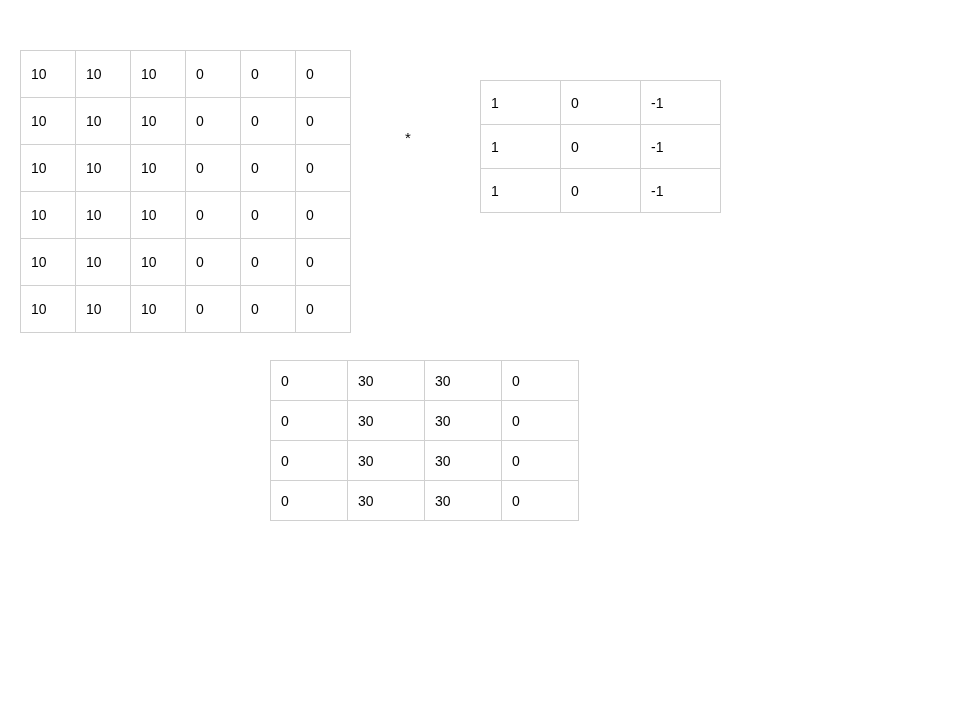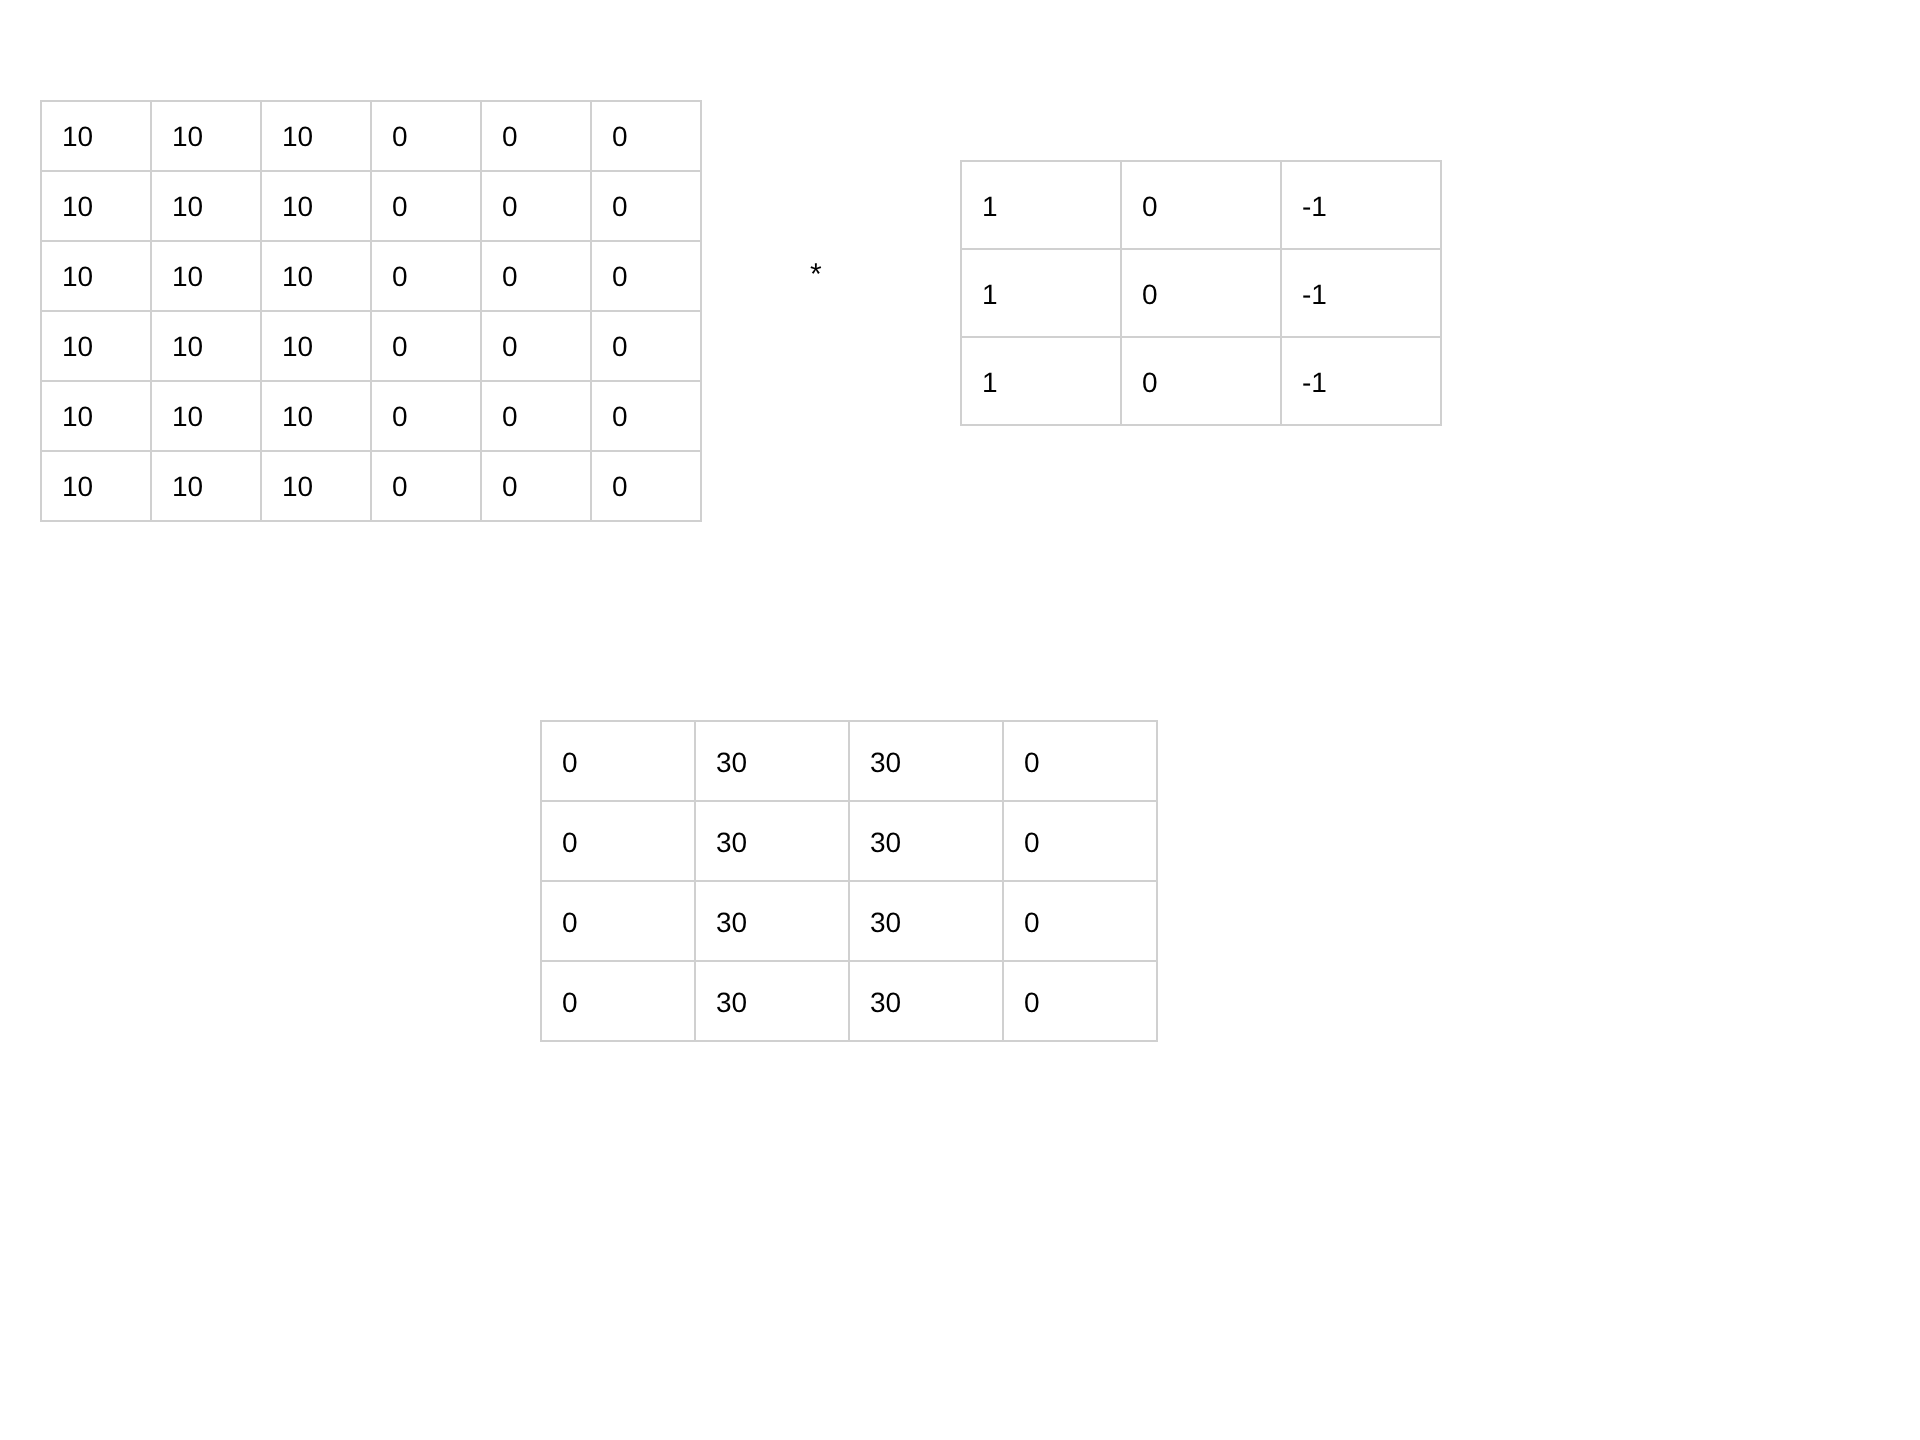--- a/index.html
+++ b/index.html
@@ -31,21 +31,21 @@
       text-align: left;
       vertical-align: middle;
       background: #fff;
     }
     .input-table {
       top: 50px;
       left: 20px;
     }
     .input-table td {
       width: 55px;
-      height: 35px;
+      height: 47px;
     }
     .kernel-table {
       top: 80px;
       left: 480px;
     }
     .kernel-table td {
       width: 80px;
       height: 44px;
     }
     .output-table {

